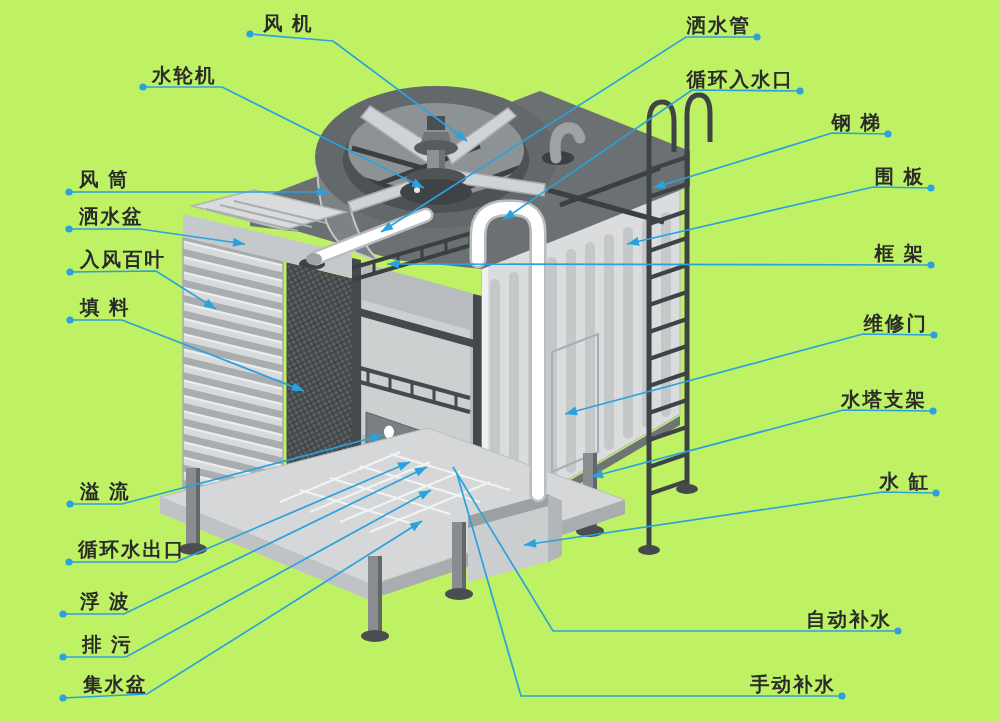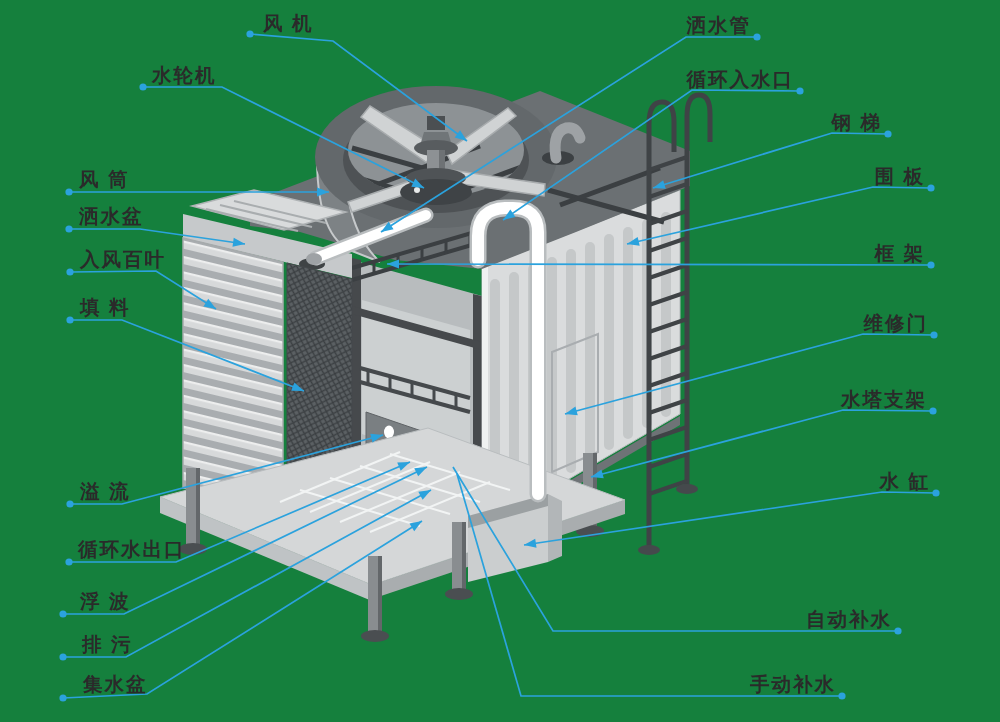--- a/index.html
+++ b/index.html
@@ -1,16 +1,16 @@
 <!DOCTYPE html>
 <html><head>
 <meta charset="utf-8">
 <style>
   html,body{margin:0;padding:0;background:#ffffff;}
-  .stage{position:relative;width:1000px;height:722px;background:#15803d;overflow:hidden;
+  .stage{position:relative;width:1000px;height:722px;background:#bef264;overflow:hidden;
          font-family:"Liberation Sans","DejaVu Sans",sans-serif;}
   svg{position:absolute;left:0;top:0;}
   .lbl-text{font-size:19.5px;font-weight:700;letter-spacing:2px;fill:#2a2a2a;}
 </style>
 </head>
 <body>
 
 <div class="stage">
 
 <svg width="1000" height="722" viewBox="0 0 1000 722">

